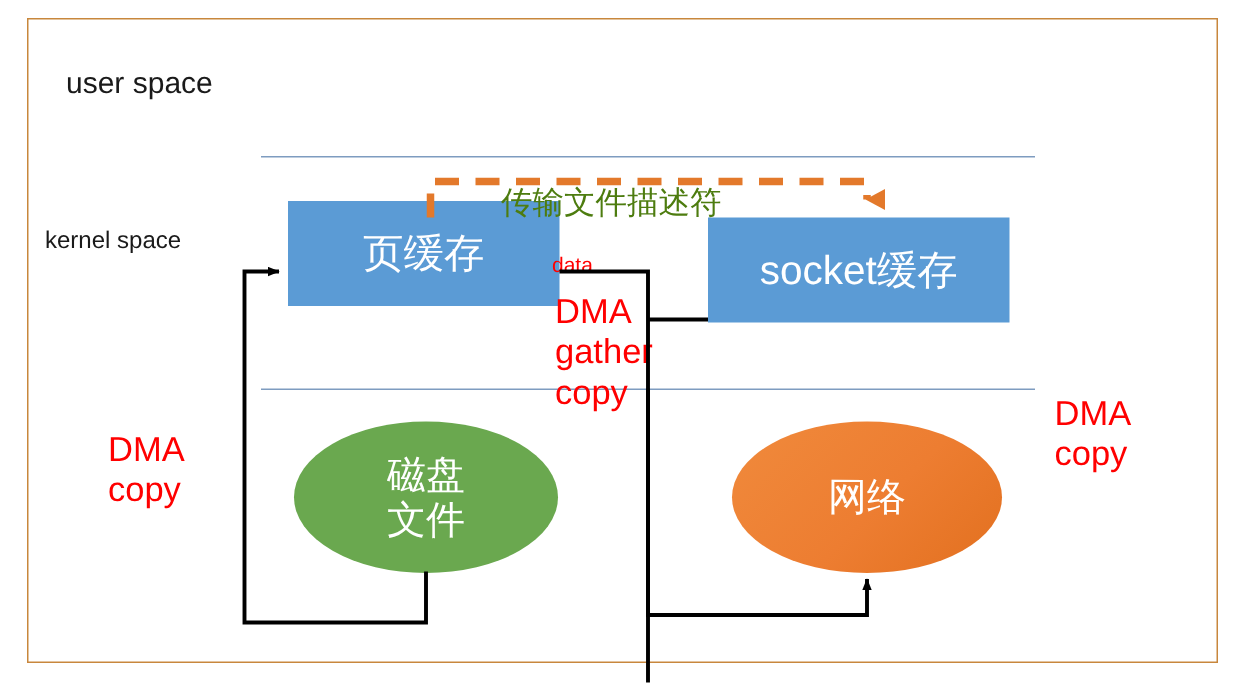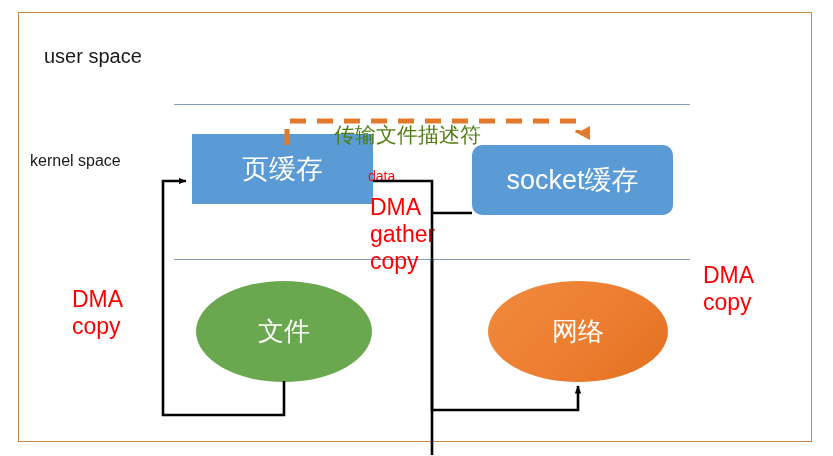--- a/index.html
+++ b/index.html
@@ -70,21 +70,20 @@
     width: 181px;
     height: 70px;
     font-size: 27px;
   }
   .box-socket {
     left: 472px;
     top: 145px;
     width: 201px;
     height: 70px;
     font-size: 27px;
-    border-radius: 10px;
   }
 
   
   .ellipse {
     position: absolute;
     border-radius: 50%;
     display: flex;
     flex-direction: column;
     align-items: center;
     justify-content: center;
@@ -171,20 +170,21 @@
 
   <div class="box box-page">
     <span>页缓存</span>
   </div>
 
   <div class="box box-socket">
     <span>socket缓存</span>
   </div>
 
   <div class="ellipse ellipse-disk">
+    <span>磁盘</span>
     <span>文件</span>
   </div>
 
   <div class="ellipse ellipse-net">
     <span>网络</span>
   </div>
 
   <div class="red red-data">data</div>
 
   <div class="red red-dmagather">DMA

